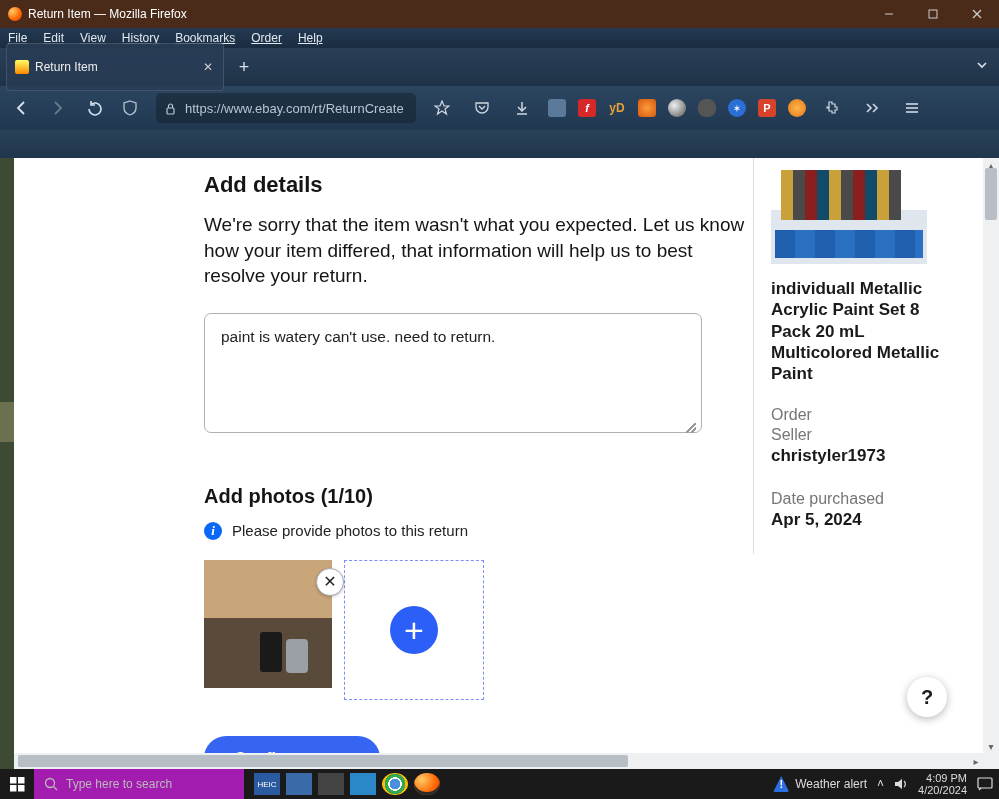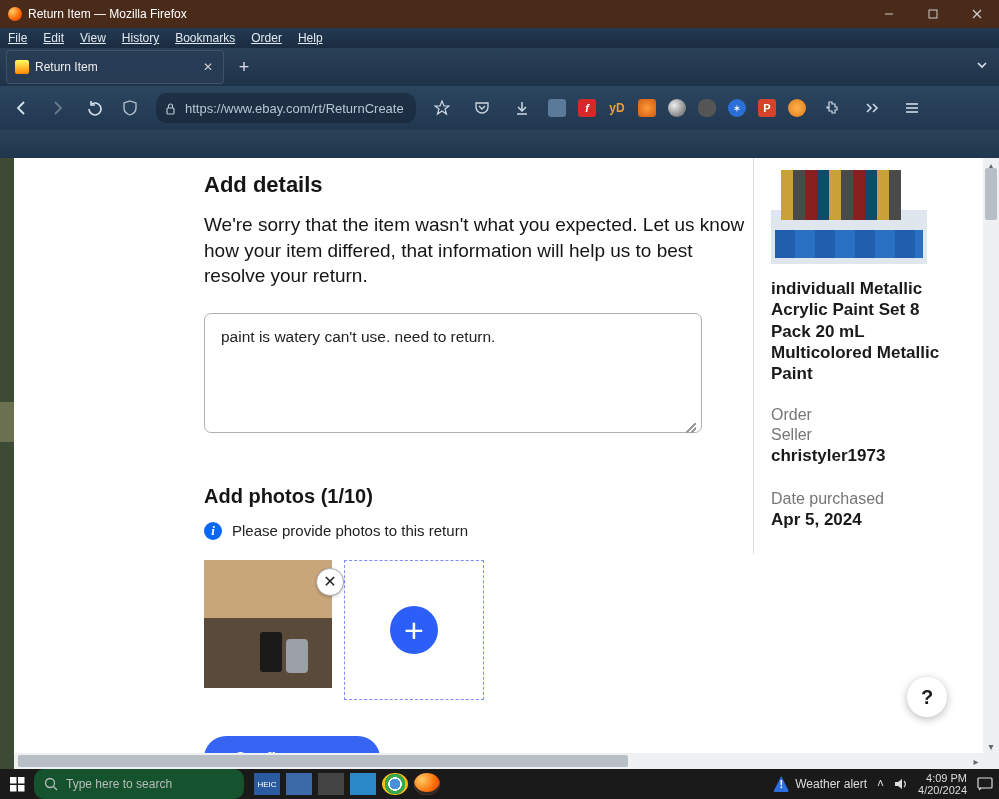--- a/index.html
+++ b/index.html
@@ -11,31 +11,31 @@
 .winbtns { margin-left:auto; display:flex; }
 .winbtn { width:44px; height:28px; display:flex; align-items:center; justify-content:center; color:#ccc; }
 .winbtn svg { width:10px; height:10px; }
 
 
 .menubar { height:20px; background:linear-gradient(#243a52,#1a2c40); display:flex; align-items:center; padding:0 8px; gap:16px; color:#e0e8f0; font-size:12px; text-decoration:underline; }
 .menubar span { cursor:default; }
 
 
 .tabstrip { height:38px; background:linear-gradient(#2a4058,#1f3348); display:flex; align-items:center; padding:0 6px; position:relative; }
-.tab { display:flex; align-items:center; height:34px; background:rgba(40,60,85,.85); border:1px solid rgba(255,255,255,.12); border-radius:4px; padding:0 8px; color:#eee; font-size:12px; width:218px; }
+.tab { display:flex; align-items:center; height:48px; background:rgba(40,60,85,.85); border:1px solid rgba(255,255,255,.12); border-radius:4px; padding:0 8px; color:#eee; font-size:12px; width:218px; }
 .tab .favicon { width:14px; height:14px; margin-right:6px; background:linear-gradient(#ff6,#f80);border-radius:2px;flex:none; }
 .tab .tclose { margin-left:auto; width:14px;height:14px; display:flex;align-items:center;justify-content:center; color:#ccc;}
 .newtab { width:28px;height:28px; margin-left:6px; display:flex;align-items:center;justify-content:center; color:#dde; font-size:18px;}
 .tabstrip .chev { position:absolute; right:10px; color:#eef; }
 
 
 .toolbar { height:44px; background:linear-gradient(#2c4660,#213750); display:flex; align-items:center; padding:0 8px; gap:8px; color:#d6e2ee; }
 .tbtn { width:28px;height:28px; display:flex;align-items:center;justify-content:center; color:#d6e2ee; border-radius:4px;}
 .tbtn.dim { color:#6a7a8a; }
-.addr { flex:1; height:30px; background:rgba(20,35,50,.55); border-radius:11px; display:flex; align-items:center; padding:0 8px; gap:8px; color:#b8c5d2; font-size:13px; max-width:260px; margin-left:4px;}
+.addr { flex:1; height:30px; background:rgba(20,35,50,.55); border-radius:5px; display:flex; align-items:center; padding:0 8px; gap:8px; color:#b8c5d2; font-size:13px; max-width:260px; margin-left:4px;}
 .addr .lock { color:#b8c5d2;}
 .addr .urltxt { white-space:nowrap; overflow:hidden; }
 .tool-icons { display:flex; align-items:center; gap:12px; margin-left:4px; }
 .ticon { width:18px;height:18px; border-radius:3px; flex:none; }
 
 
 .persona { height:28px; background:linear-gradient(#2a4258,#20364c); }
 
 
 .viewport { position:relative; height:calc(799px - 28px - 20px - 38px - 44px - 28px - 30px); background:#334; }
@@ -78,21 +78,21 @@
 .prod-title { font-size:17px; font-weight:700; line-height:1.25; color:#1a1a1a; margin-bottom:22px;}
 .meta-label { color:#767676; font-size:16px; margin-bottom:2px;}
 .meta-value { color:#1a1a1a; font-size:17px; font-weight:600; margin-bottom:24px;}
 
 
 .help-fab { position:absolute; right:36px; bottom:36px; width:40px;height:40px;border-radius:50%; box-shadow:0 2px 8px rgba(0,0,0,.28); background:#fff; display:flex;align-items:center;justify-content:center; font-size:20px; color:#1a1a1a; font-weight:600;}
 
 
 .taskbar { position:absolute; left:0; right:0; bottom:0; height:30px; background:#1a1a1a; display:flex; align-items:center; color:#ddd; font-size:12px;}
 .taskbar .start { width:34px;height:30px; display:flex;align-items:center;justify-content:center; }
-.taskbar .search { display:flex;align-items:center; gap:8px; background:#14532d; height:30px; padding:0 10px; width:210px; color:#bbb;border-radius:10px;}
+.taskbar .search { display:flex;align-items:center; gap:8px; background:#a21caf; height:30px; padding:0 10px; width:210px; color:#bbb;}
 .task-icons { display:flex; align-items:center; gap:6px; margin-left:10px;}
 .tico { width:26px;height:22px; border-radius:0; display:flex;align-items:center;justify-content:center; font-size:14px;}
 .tray { margin-left:auto; display:flex; align-items:center; gap:10px; padding-right:6px;}
 .tray .clk { text-align:right; line-height:1.1; font-size:11px;}
 .weather { display:flex; align-items:center; gap:6px;}
 .alert-i { width:16px;height:16px;background:#2b6fe0;display:flex;align-items:center;justify-content:center;color:#fff;border-radius:2px;font-size:11px;font-weight:700;clip-path:polygon(50% 0,100% 100%,0 100%);}
 </style>
 </head>
 <body>
 

